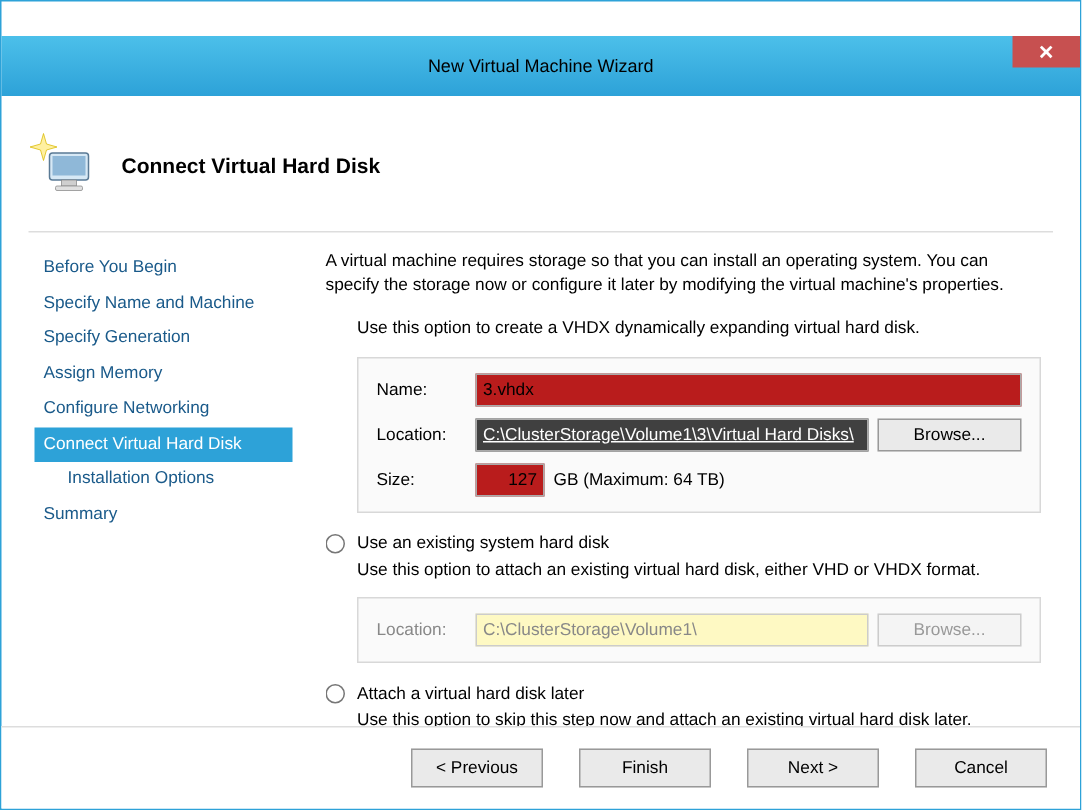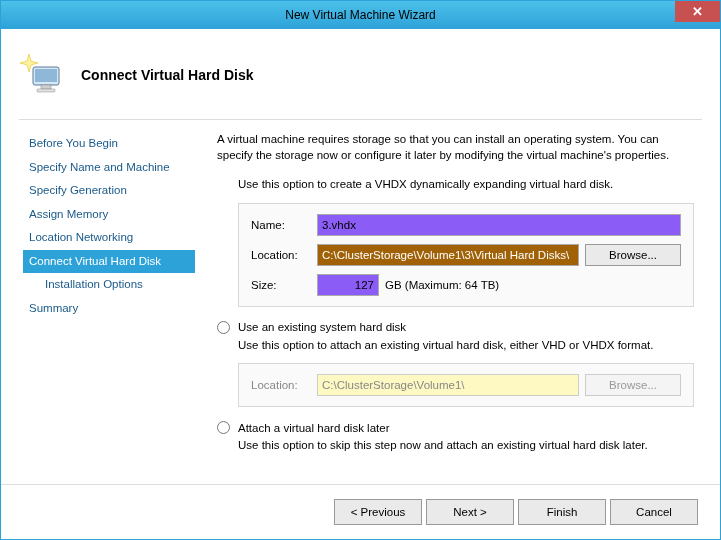--- a/index.html
+++ b/index.html
@@ -1,18 +1,18 @@
 <!DOCTYPE html>
 <html><head>
   <meta charset="utf-8">
   <style>
     * { box-sizing: border-box; margin: 0; padding: 0; font-family: "Segoe UI", Tahoma, sans-serif; }
     body { background: #fff; width: 721px; height: 540px; overflow: hidden; }
     .window { width: 721px; height: 540px; border: 1px solid #2da2d8; background: #fff; display: flex; flex-direction: column; }
-    .titlebar { height: 28px; background: linear-gradient(#4cc0ea, #2da2d8); display: flex; align-items: center; justify-content: center; position: relative; color: #000; font-size: 12px; }
+    .titlebar { height: 40px; background: linear-gradient(#4cc0ea, #2da2d8); display: flex; align-items: center; justify-content: center; position: relative; color: #000; font-size: 12px; margin-top: 23px; }
     .titlebar .title { font-size: 12px; color: #000; }
     .close-btn { position: absolute; right: 0; top: 0; width: 45px; height: 21px; background: #c75050; color: #fff; display: flex; align-items: center; justify-content: center; font-size: 13px; font-weight: bold; cursor: pointer; }
     .header { padding: 22px 18px 12px 18px; display: flex; align-items: center; gap: 14px; }
     .header-icon { width: 48px; height: 48px; flex-shrink: 0; }
     .header-title { font-size: 14px; font-weight: 600; color: #000; }
     .divider { height: 1px; background: #ddd; margin: 8px 18px 0 18px; }
     .body { flex: 1; display: flex; padding: 12px 0 0 4px; overflow: hidden; }
     .sidebar { width: 190px; padding: 0 0 0 18px; font-size: 11.5px; }
     .sidebar-item { padding: 4px 6px; color: #1a5a8a; cursor: pointer; line-height: 1.35; }
     .sidebar-item.child { padding-left: 22px; }
@@ -21,29 +21,29 @@
     .intro { line-height: 1.35; margin-bottom: 14px; }
     .optgrp { margin-bottom: 14px; }
     .opthead { display: flex; align-items: center; gap: 8px; margin-bottom: 4px; }
     .opthead input[type=radio] { width: 13px; height: 13px; }
     .optdesc { margin-left: 21px; margin-bottom: 10px; line-height: 1.35; }
     .panel { border: 1px solid #d8d8d8; background: #fafafa; padding: 10px 12px; margin-left: 21px; margin-right: 0; }
     .panel.disabled { color: #888; }
     .row { display: flex; align-items: center; gap: 6px; margin-bottom: 8px; }
     .row:last-child { margin-bottom: 0; }
     .row .lbl { width: 60px; flex-shrink: 0; }
-    .tinput { flex: 1; height: 22px; border: 1px solid #aaa; background: #8b5cf6; padding: 0 4px; font-size: 11.5px; font-family: inherit; }
-    .tinput.sel { background: #a16207; color: #fff; }
-    .tinput.num { width: 62px; flex: none; text-align: right; }
+    .tinput { flex: 1; height: 22px; border: 1px solid #aaa; background: #b91c1c; padding: 0 4px; font-size: 11.5px; font-family: inherit; }
+    .tinput.sel { background: #404040; color: #fff; text-decoration: underline; }
+    .tinput.num { width: 46px; flex: none; text-align: right; }
     .tinput:disabled { background: #fef9c3; color: #888; border-color: #ccc; }
     .btn-s { width: 96px; height: 22px; border: 1px solid #999; background: #eaeaea; font-size: 11.5px; cursor: pointer; font-family: inherit; }
     .btn-s:disabled { color: #999; border-color: #ccc; background: #f4f4f4; cursor: default; }
     .after { font-size: 11.5px; }
     .gap { flex: 1; }
-    .footer { border-top: 1px solid #ddd; padding: 14px 22px; display: flex; justify-content: flex-end; gap: 4px; background: #fff; }
+    .footer { border-top: 1px solid #ddd; padding: 14px 22px; display: flex; justify-content: flex-end; gap: 24px; background: #fff; }
     .ftr-btn { width: 88px; height: 26px; border: 1px solid #999; background: #eaeaea; font-size: 11.5px; cursor: pointer; font-family: inherit; }
   </style>
 </head>
 <body>
 
 <div class="window">
   <div class="titlebar">
     <span class="title">New Virtual Machine Wizard</span>
     <div class="close-btn">
       <span>✕</span>
@@ -63,21 +63,21 @@
     <div class="header-title">Connect Virtual Hard Disk</div>
   </div>
   <div class="divider"></div>
 
   <div class="body">
     <div class="sidebar">
       <div class="sidebar-item">Before You Begin</div>
       <div class="sidebar-item">Specify Name and Machine</div>
       <div class="sidebar-item">Specify Generation</div>
       <div class="sidebar-item">Assign Memory</div>
-      <div class="sidebar-item">Location Networking</div>
+      <div class="sidebar-item">Configure Networking</div>
       <div class="sidebar-item active">Connect Virtual Hard Disk</div>
       <div class="sidebar-item child">Installation Options</div>
       <div class="sidebar-item">Summary</div>
     </div>
 
     <div class="content">
       <div class="intro">A virtual machine requires storage so that you can install an operating system. You can specify the storage now or configure it later by modifying the virtual machine's properties.</div>
 
       <div class="optgrp">
         <div class="optdesc">Use this option to create a VHDX dynamically expanding virtual hard disk.</div>
@@ -120,17 +120,17 @@
           <input type="radio" name="vhd" style="">
           <span>Attach a virtual hard disk later</span>
         </div>
         <div class="optdesc">Use this option to skip this step now and attach an existing virtual hard disk later.</div>
       </div>
     </div>
   </div>
 
   <div class="footer">
     <button class="ftr-btn">&lt; Previous</button>
+    <button class="ftr-btn">Finish</button>
     <button class="ftr-btn">Next &gt;</button>
-    <button class="ftr-btn">Finish</button>
     <button class="ftr-btn">Cancel</button>
   </div>
 </div>
 
 </body></html>

